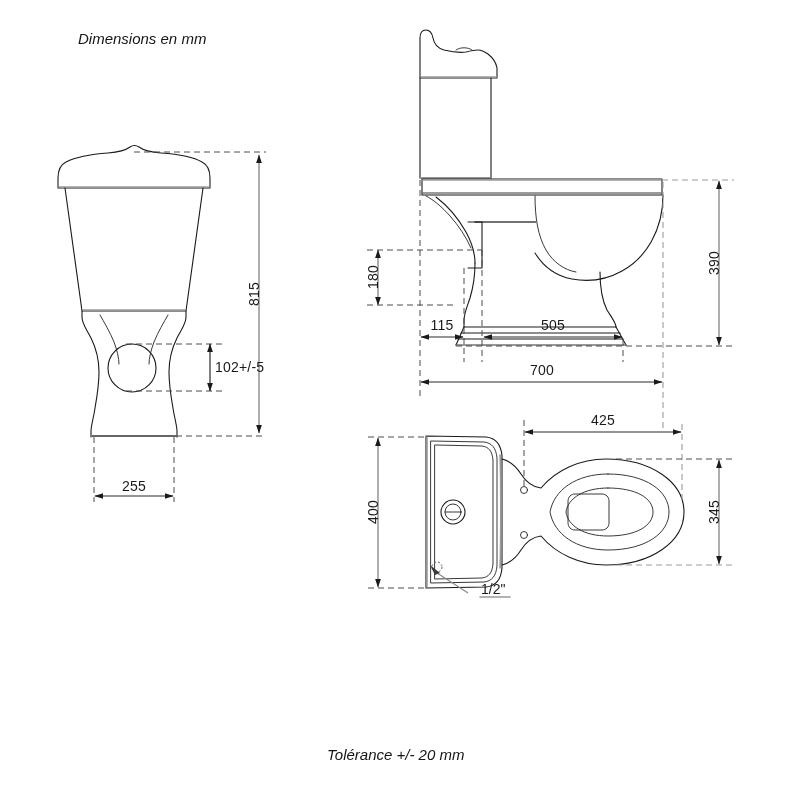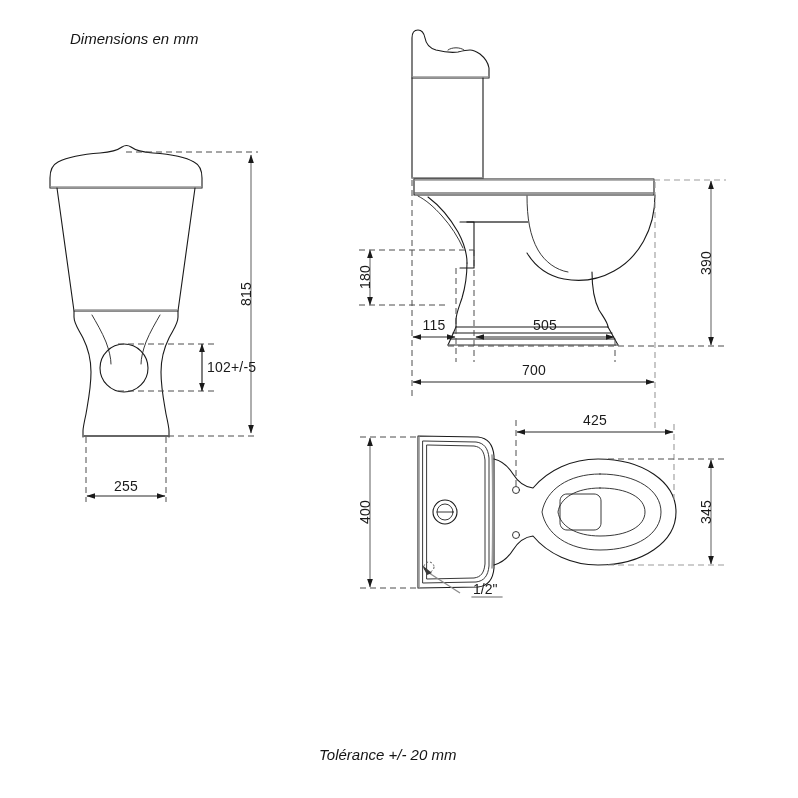--- a/index.html
+++ b/index.html
@@ -9,21 +9,21 @@
   }
   body {
     width: 798px;
     height: 798px;
     position: relative;
     font-family: "Liberation Sans", sans-serif;
     overflow: hidden;
   }
   #drawing-root {
     position: absolute;
-    left: 8px; top: 0;
+    left: 16px; top: 0;
     width: 753px;
     height: 798px;
   }
   svg { display: block; }
 
   .note-text {
     font-family: "Liberation Sans", sans-serif;
     font-style: italic;
     font-size: 15px;
     fill: #151515;

